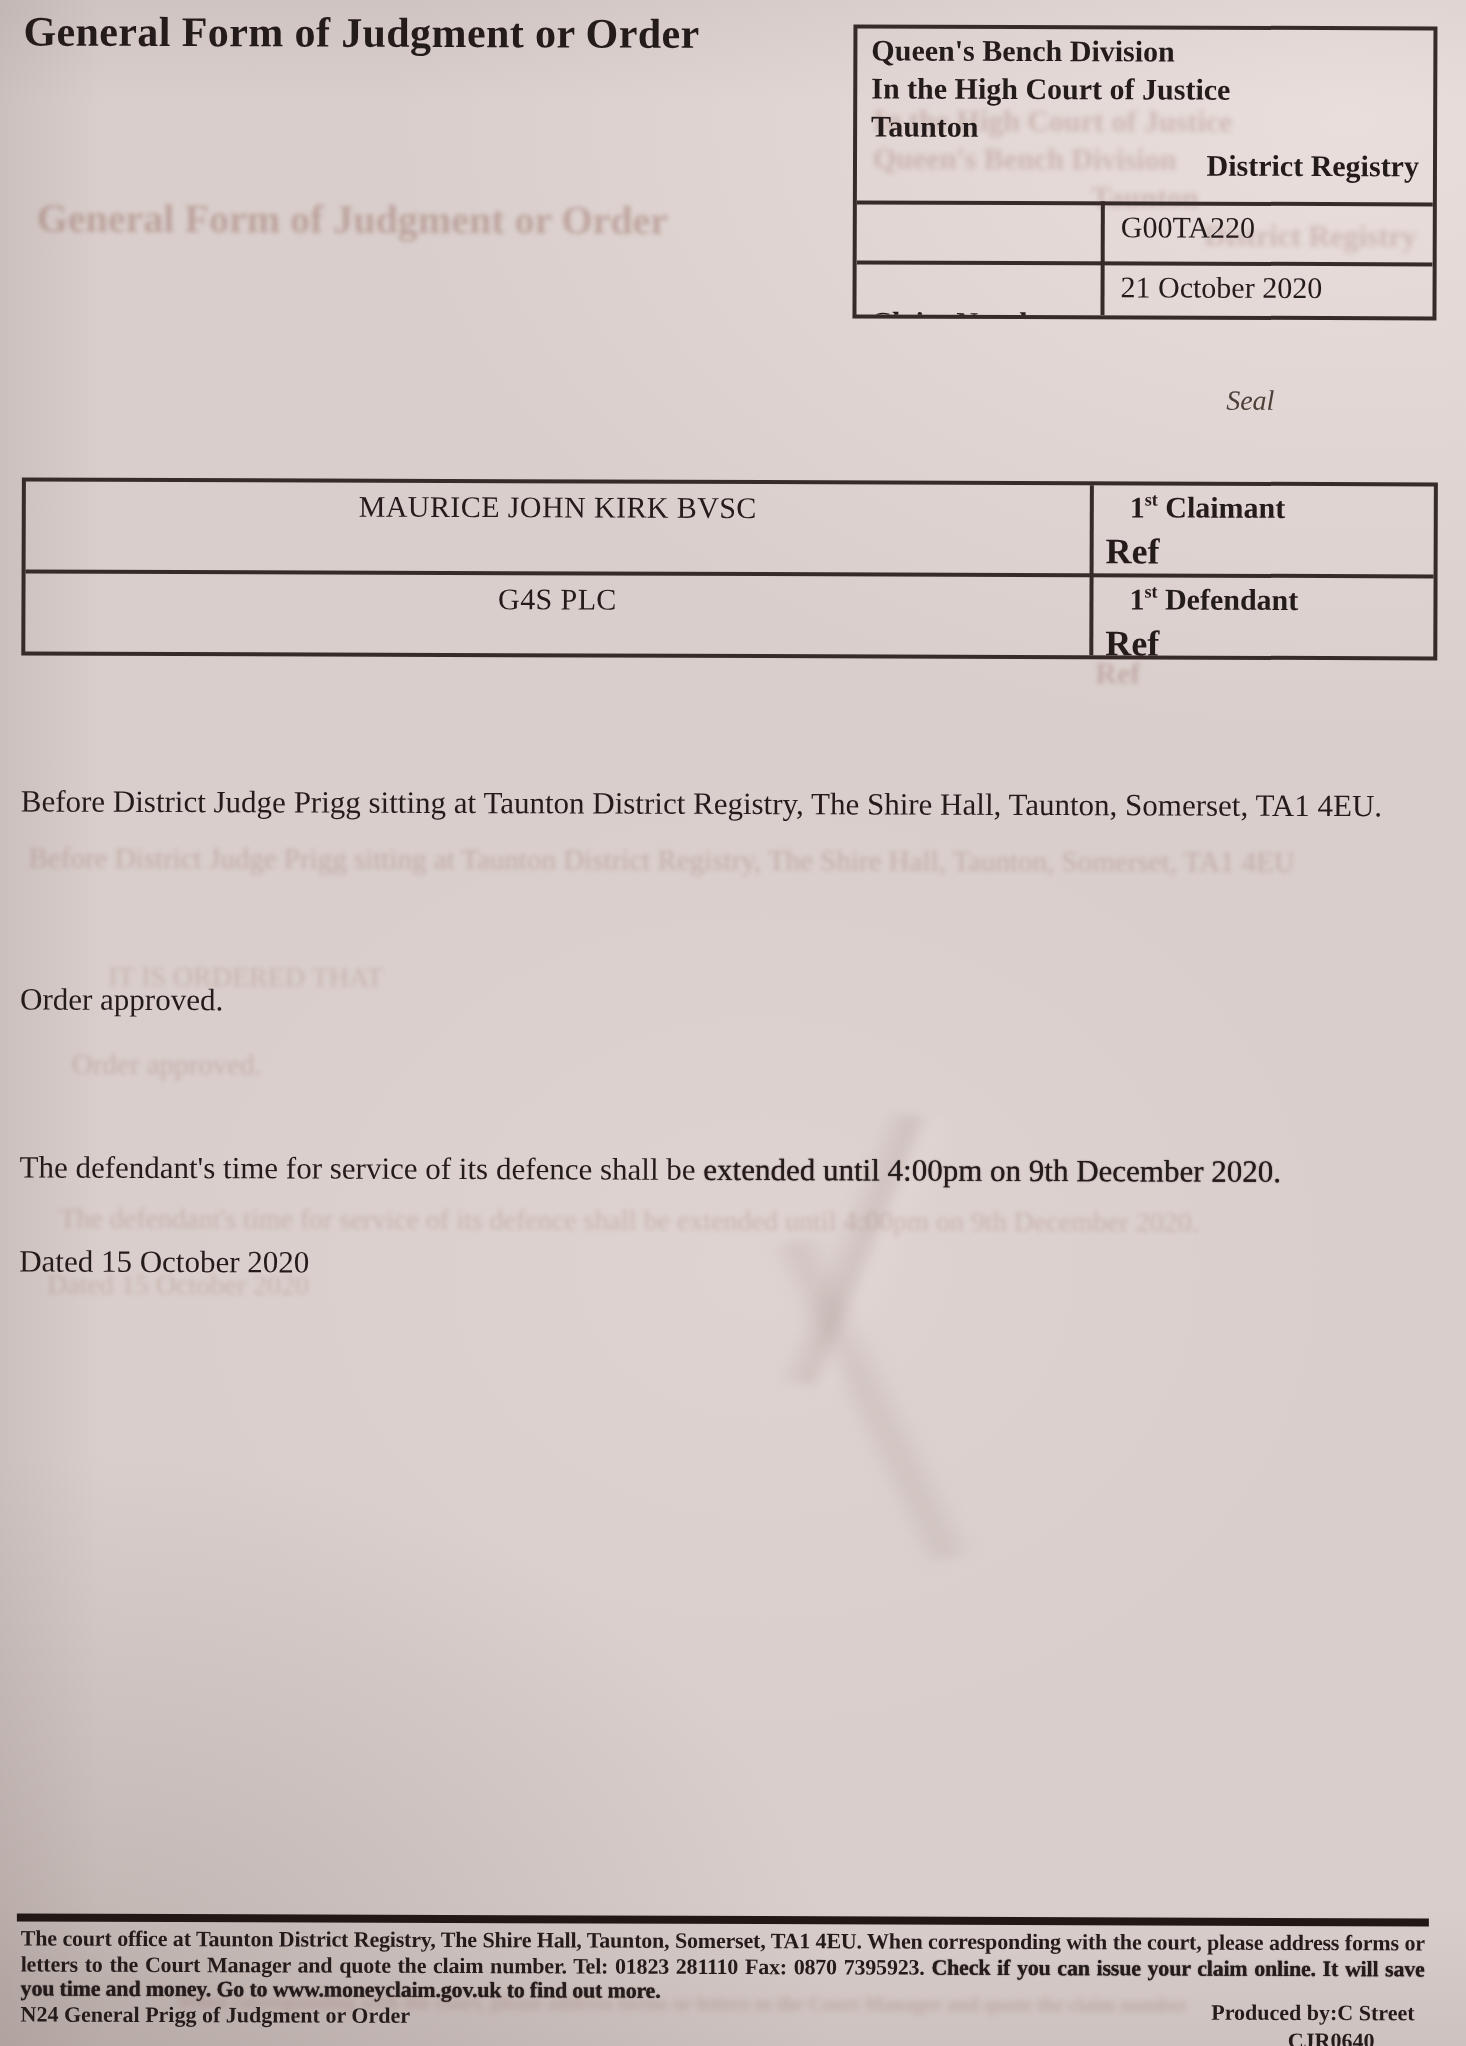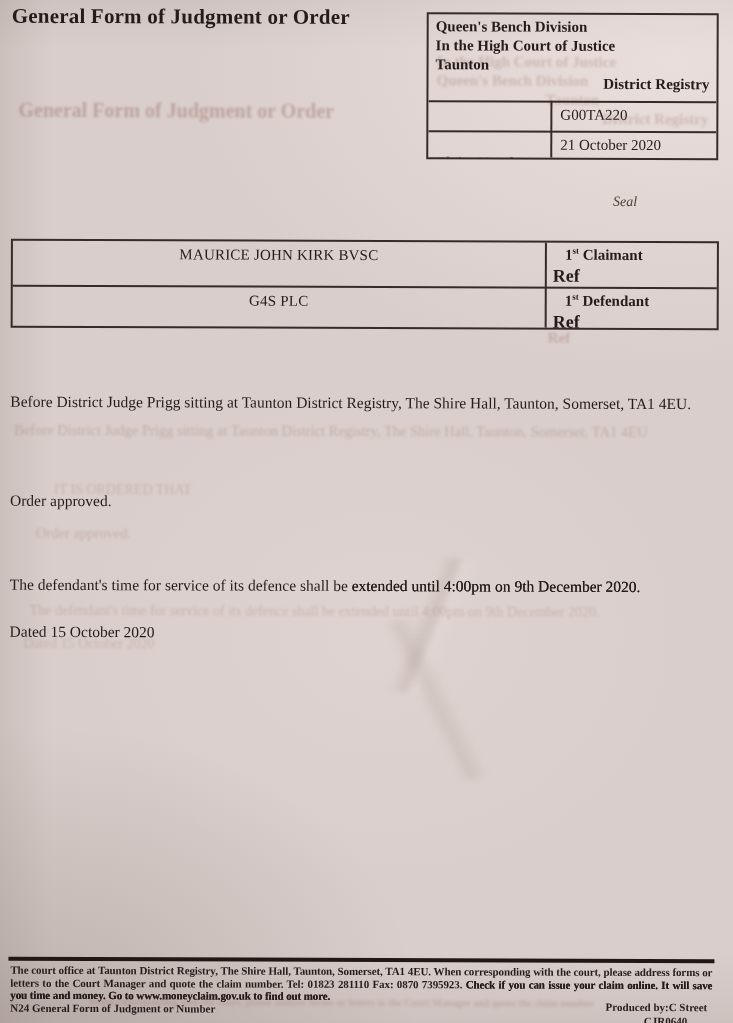--- a/index.html
+++ b/index.html
@@ -156,18 +156,18 @@
 
     <div class="bodyline line-extension"><span>The defendant's time for service of its defence shall be </span><span class="ink-heavy">extended until 4:00pm on 9th December 2020.</span></div>
     <div class="ghost ghost-extension">The defendant's time for service of its defence shall be extended until 4:00pm on 9th December 2020.</div>
 
     <div class="bodyline line-dated">Dated 15 October 2020</div>
     <div class="ghost ghost-dated">Dated 15 October 2020</div>
 
     <div class="footer-rule"></div>
     <div class="footer-notice"><span>The court office at Taunton District Registry, The Shire Hall, Taunton, Somerset, TA1 4EU. When corresponding with the court, please address forms or letters to the Court Manager and quote the claim number. Tel: 01823 281110 Fax: 0870 7395923. </span><span class="ink-heavy">Check if you can issue your claim online. It will save you time and money. Go to www.moneyclaim.gov.uk to find out more.</span></div>
     <div class="ghost ghost-footer">When corresponding with the court, please address forms or letters to the Court Manager and quote the claim number</div>
-    <div class="form-code">N24 General Form of Judgment or Number</div>
+    <div class="form-code">N24 General Prigg of Judgment or Order</div>
     <div class="produced">Produced by:C Street</div>
     <div class="produced-code">CJR0640</div>
 
   </div>
 </div>
 
 </body></html>

